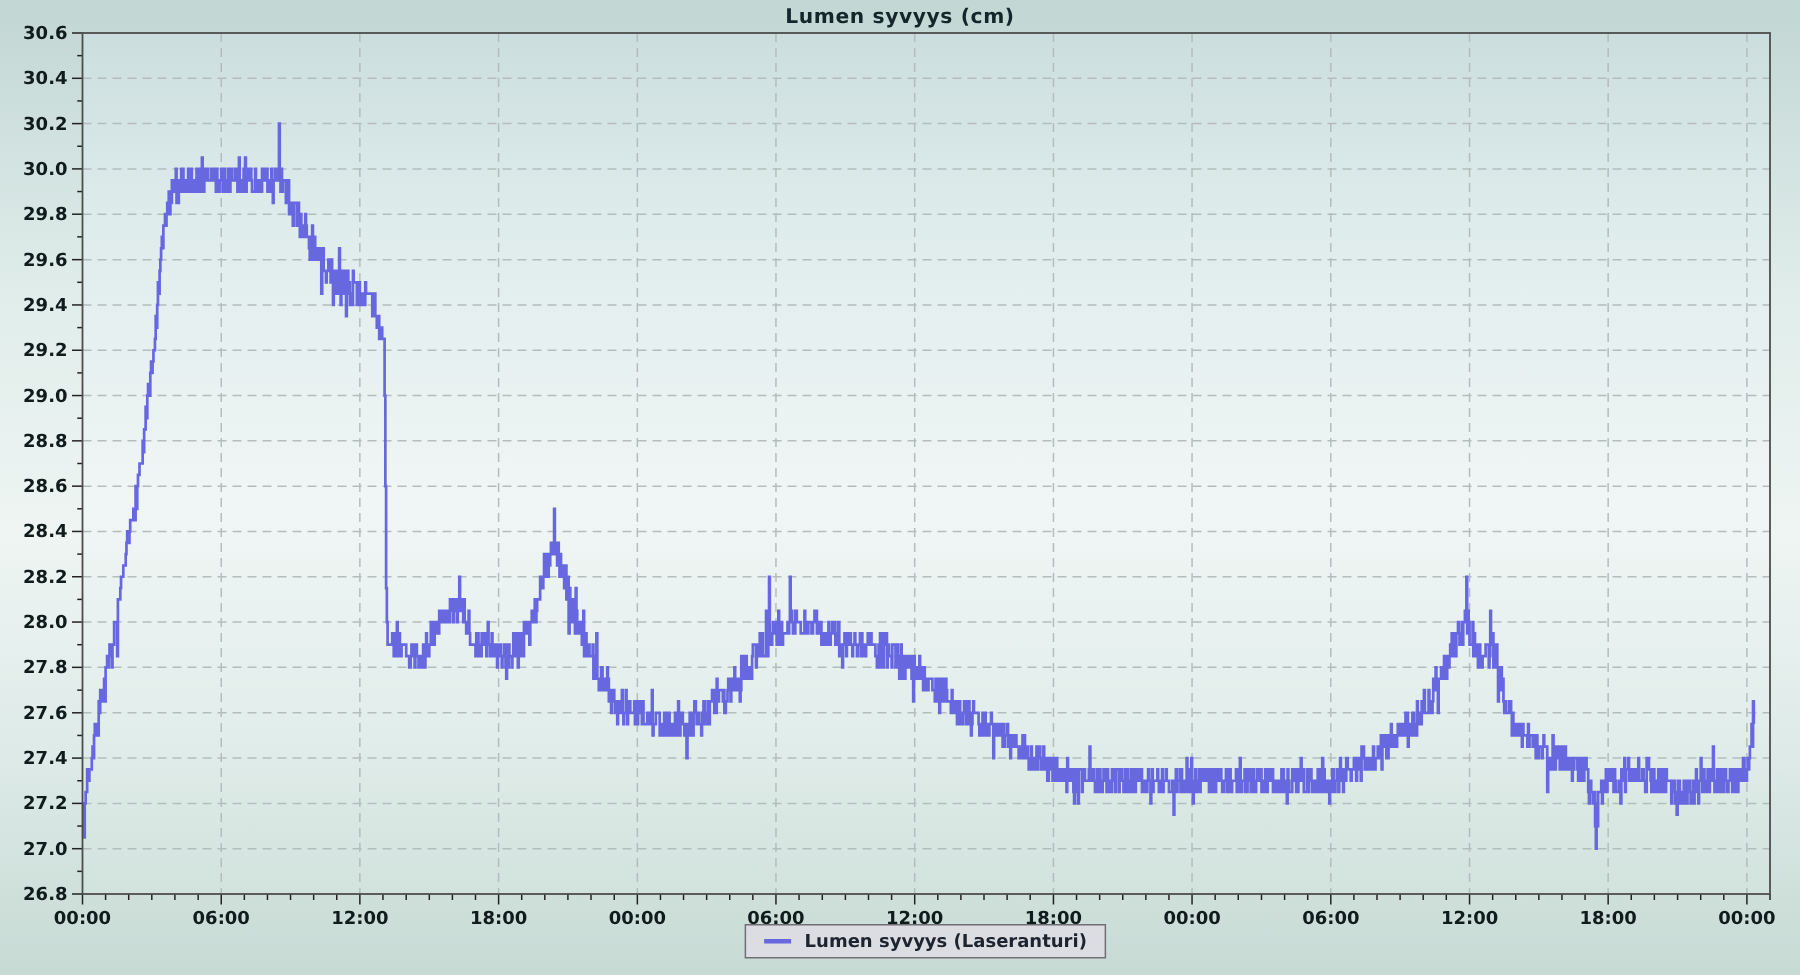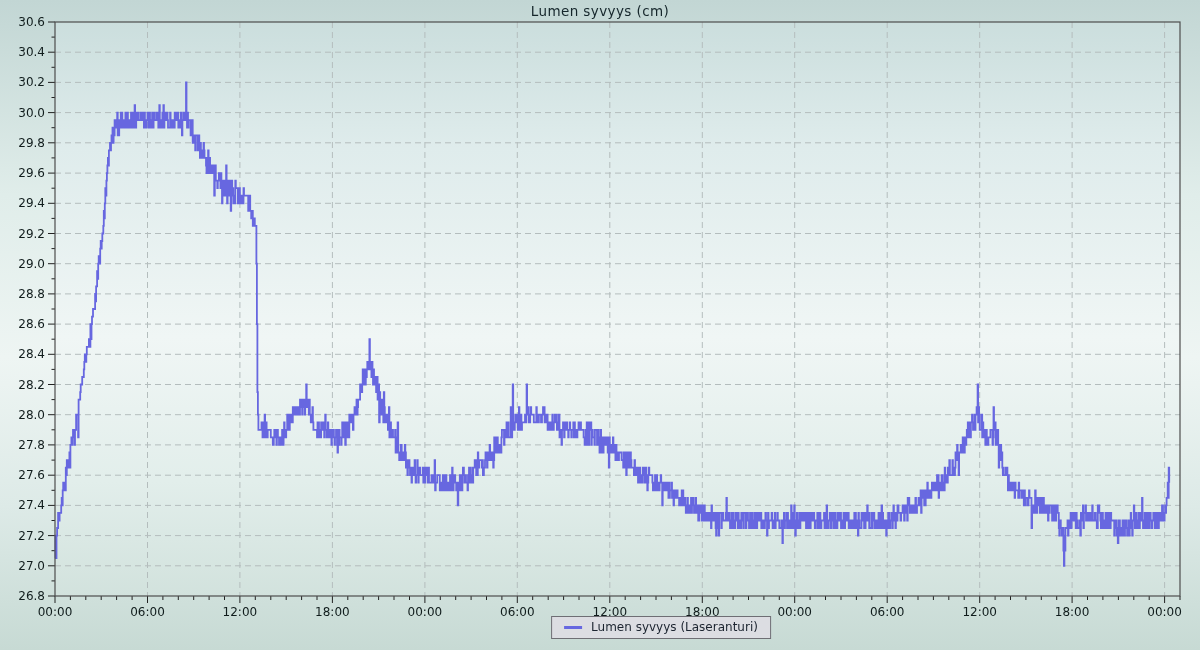--- a/index.html
+++ b/index.html
@@ -3,20 +3,21 @@
 <meta charset="utf-8">
 <style>
   html,body{margin:0;padding:0;}
   body{
     width:1200px;height:650px;overflow:hidden;
     font-family:"DejaVu Sans","Liberation Sans",sans-serif;
   }
   .page{
     position:relative;width:1200px;height:650px;
     background:linear-gradient(180deg,#c2d6d4 0%,#e0edea 30%,#eef5f3 55%,#ddeae7 78%,#c7dad4 100%);
+    font-weight:bold;
   }
   .chart-title{
     position:absolute;top:3px;left:0;width:100%;
     text-align:center;font-size:13.5px;letter-spacing:.4px;color:#15262b;
   }
   svg{position:absolute;left:0;top:0;}
   svg text{font-family:"DejaVu Sans","Liberation Sans",sans-serif;font-size:12px;fill:#101c1c;}
   .legend{
     position:absolute;top:616px;left:617px;transform:translateX(-50%);
     display:flex;align-items:center;gap:9px;
@@ -213,17 +214,17 @@
       <line x1="1102.9" y1="596" x2="1102.9" y2="600" stroke="#222222" stroke-width="1"></line>
       <line x1="1118.4" y1="596" x2="1118.4" y2="600" stroke="#222222" stroke-width="1"></line>
       <line x1="1133.8" y1="596" x2="1133.8" y2="600" stroke="#222222" stroke-width="1"></line>
       <line x1="1149.2" y1="596" x2="1149.2" y2="600" stroke="#222222" stroke-width="1"></line>
       <line x1="1164.6" y1="596" x2="1164.6" y2="603" stroke="#222222" stroke-width="1"></line>
       <text x="1164.6" y="616" text-anchor="middle">00:00</text>
       <line x1="1180.0" y1="596" x2="1180.0" y2="600" stroke="#222222" stroke-width="1"></line>
       <path d="M55.0 558.2H55.5V535.6H56.0V558.2H56.5V535.6H57.1V528.0H57.6V528.0H58.1V512.9H58.6V520.5H59.1V520.5H59.6V512.9H60.1V512.9H60.7V512.9H61.2V505.4H61.7V497.8H62.2V505.4H62.7V490.3H63.2V482.7H63.7V482.7H64.2V490.3H64.8V482.7H65.3V490.3H65.8V467.6H66.3V475.2H66.8V460.1H67.3V460.1H67.8V467.6H68.4V467.6H68.9V460.1H69.4V452.5H69.9V467.6H70.4V444.9H70.9V444.9H71.4V437.4H72.0V444.9H72.5V437.4H73.0V429.8H73.5V429.8H74.0V437.4H74.5V444.9H75.0V429.8H75.5V429.8H76.1V414.7H76.6V414.7H77.1V414.7H77.6V414.7H78.1V437.4H78.6V399.6H79.1V399.6H79.7V399.6H80.2V392.1H80.7V384.5H81.2V384.5H81.7V384.5H82.2V377.0H82.7V377.0H83.3V377.0H83.8V369.4H84.3V361.9H84.8V354.3H85.3V361.9H85.8V361.9H86.3V354.3H86.8V346.8H87.4V346.8H87.9V346.8H88.4V346.8H88.9V339.2H89.4V346.8H89.9V346.8H90.4V324.1H91.0V339.2H91.5V324.1H92.0V316.6H92.5V316.6H93.0V309.0H93.5V309.0H94.0V309.0H94.6V309.0H95.1V293.9H95.6V301.4H96.1V286.3H96.6V286.3H97.1V271.2H97.6V278.8H98.2V263.7H98.7V256.1H99.2V263.7H99.7V263.7H100.2V248.6H100.7V241.0H101.2V248.6H101.7V241.0H102.3V233.5H102.8V233.5H103.3V225.9H103.8V210.8H104.3V218.4H104.8V203.3H105.3V188.2H105.9V195.7H106.4V180.6H106.9V173.1H107.4V165.5H107.9V157.9H108.4V165.5H108.9V150.4H109.5V150.4H110.0V142.8H110.5V150.4H111.0V142.8H111.5V135.3H112.0V135.3H112.5V127.7H113.0V142.8H113.6V135.3H114.1V135.3H114.6V120.2H115.1V120.2H115.6V127.7H116.1V120.2H116.6V127.7H117.2V112.6H117.7V135.3H118.2V120.2H118.7V135.3H119.2V127.7H119.7V127.7H120.2V120.2H120.8V112.6H121.3V127.7H121.8V112.6H122.3V127.7H122.8V127.7H123.3V120.2H123.8V127.7H124.3V127.7H124.9V127.7H125.4V112.6H125.9V127.7H126.4V120.2H126.9V127.7H127.4V112.6H127.9V127.7H128.5V127.7H129.0V120.2H129.5V127.7H130.0V127.7H130.5V127.7H131.0V112.6H131.5V112.6H132.1V120.2H132.6V127.7H133.1V127.7H133.6V112.6H134.1V127.7H134.6V105.1H135.1V127.7H135.7V127.7H136.2V112.6H136.7V112.6H137.2V112.6H137.7V120.2H138.2V112.6H138.7V120.2H139.2V120.2H139.8V120.2H140.3V120.2H140.8V112.6H141.3V112.6H141.8V120.2H142.3V112.6H142.8V120.2H143.4V120.2H143.9V127.7H144.4V112.6H144.9V120.2H145.4V127.7H145.9V127.7H146.4V120.2H147.0V120.2H147.5V112.6H148.0V120.2H148.5V127.7H149.0V120.2H149.5V112.6H150.0V127.7H150.5V120.2H151.1V120.2H151.6V127.7H152.1V112.6H152.6V127.7H153.1V127.7H153.6V120.2H154.1V112.6H154.7V120.2H155.2V120.2H155.7V120.2H156.2V120.2H156.7V112.6H157.2V112.6H157.7V120.2H158.3V127.7H158.8V112.6H159.3V105.1H159.8V120.2H160.3V127.7H160.8V120.2H161.3V120.2H161.8V127.7H162.4V112.6H162.9V127.7H163.4V105.1H163.9V127.7H164.4V120.2H164.9V120.2H165.4V112.6H166.0V120.2H166.5V112.6H167.0V112.6H167.5V120.2H168.0V127.7H168.5V127.7H169.0V127.7H169.6V127.7H170.1V112.6H170.6V120.2H171.1V120.2H171.6V127.7H172.1V120.2H172.6V120.2H173.2V127.7H173.7V120.2H174.2V127.7H174.7V112.6H175.2V120.2H175.7V112.6H176.2V120.2H176.7V112.6H177.3V112.6H177.8V112.6H178.3V127.7H178.8V120.2H179.3V127.7H179.8V120.2H180.3V120.2H180.9V112.6H181.4V127.7H181.9V135.3H182.4V120.2H182.9V120.2H183.4V112.6H183.9V112.6H184.5V112.6H185.0V120.2H185.5V112.6H186.0V82.4H186.5V120.2H187.0V127.7H187.5V112.6H188.0V127.7H188.6V120.2H189.1V120.2H189.6V120.2H190.1V120.2H190.6V135.3H191.1V127.7H191.6V127.7H192.2V120.2H192.7V142.8H193.2V142.8H193.7V135.3H194.2V135.3H194.7V135.3H195.2V150.4H195.8V135.3H196.3V135.3H196.8V135.3H197.3V135.3H197.8V150.4H198.3V142.8H198.8V135.3H199.3V142.8H199.9V157.9H200.4V142.8H200.9V157.9H201.4V150.4H201.9V157.9H202.4V157.9H202.9V150.4H203.5V142.8H204.0V150.4H204.5V157.9H205.0V157.9H205.5V157.9H206.0V165.5H206.5V173.1H207.1V157.9H207.6V173.1H208.1V150.4H208.6V157.9H209.1V173.1H209.6V157.9H210.1V173.1H210.7V165.5H211.2V173.1H211.7V165.5H212.2V173.1H212.7V165.5H213.2V173.1H213.7V173.1H214.2V195.7H214.8V165.5H215.3V165.5H215.8V180.6H216.3V180.6H216.8V180.6H217.3V188.2H217.8V180.6H218.4V180.6H218.9V173.1H219.4V173.1H219.9V180.6H220.4V188.2H220.9V173.1H221.4V188.2H222.0V203.3H222.5V180.6H223.0V195.7H223.5V195.7H224.0V180.6H224.5V180.6H225.0V195.7H225.5V188.2H226.1V165.5H226.6V180.6H227.1V203.3H227.6V195.7H228.1V195.7H228.6V180.6H229.1V195.7H229.7V180.6H230.2V180.6H230.7V210.8H231.2V195.7H231.7V180.6H232.2V188.2H232.7V188.2H233.3V203.3H233.8V203.3H234.3V195.7H234.8V203.3H235.3V180.6H235.8V188.2H236.3V188.2H236.8V188.2H237.4V188.2H237.9V203.3H238.4V203.3H238.9V203.3H239.4V188.2H239.9V195.7H240.4V203.3H241.0V203.3H241.5V203.3H242.0V195.7H242.5V203.3H243.0V203.3H243.5V188.2H244.0V195.7H244.6V195.7H245.1V195.7H245.6V195.7H246.1V195.7H246.6V195.7H247.1V195.7H247.6V195.7H248.2V210.8H248.7V203.3H249.2V210.8H249.7V195.7H250.2V210.8H250.7V210.8H251.2V218.4H251.7V210.8H252.3V210.8H252.8V225.9H253.3V225.9H253.8V218.4H254.3V218.4H254.8V225.9H255.3V225.9H255.9V225.9H256.4V263.7H256.9V324.1H257.4V392.1H257.9V414.7H258.4V429.8H258.9V429.8H259.5V429.8H260.0V429.8H260.5V429.8H261.0V429.8H261.5V422.3H262.0V422.3H262.5V437.4H263.0V437.4H263.6V429.8H264.1V422.3H264.6V414.7H265.1V437.4H265.6V437.4H266.1V422.3H266.6V429.8H267.2V437.4H267.7V429.8H268.2V429.8H268.7V429.8H269.2V429.8H269.7V429.8H270.2V429.8H270.8V437.4H271.3V437.4H271.8V437.4H272.3V437.4H272.8V444.9H273.3V444.9H273.8V437.4H274.3V429.8H274.9V429.8H275.4V437.4H275.9V429.8H276.4V444.9H276.9V429.8H277.4V429.8H277.9V437.4H278.5V437.4H279.0V444.9H279.5V437.4H280.0V437.4H280.5V444.9H281.0V437.4H281.5V444.9H282.1V429.8H282.6V437.4H283.1V444.9H283.6V437.4H284.1V422.3H284.6V429.8H285.1V429.8H285.7V437.4H286.2V429.8H286.7V429.8H287.2V414.7H287.7V422.3H288.2V429.8H288.7V414.7H289.2V429.8H289.8V422.3H290.3V422.3H290.8V414.7H291.3V414.7H291.8V414.7H292.3V422.3H292.8V407.2H293.4V414.7H293.9V407.2H294.4V407.2H294.9V414.7H295.4V407.2H295.9V414.7H296.4V414.7H297.0V407.2H297.5V414.7H298.0V407.2H298.5V414.7H299.0V407.2H299.5V414.7H300.0V399.6H300.5V407.2H301.1V407.2H301.6V399.6H302.1V414.7H302.6V407.2H303.1V399.6H303.6V399.6H304.1V399.6H304.7V414.7H305.2V399.6H305.7V407.2H306.2V384.5H306.7V399.6H307.2V399.6H307.7V407.2H308.3V399.6H308.8V414.7H309.3V399.6H309.8V414.7H310.3V414.7H310.8V422.3H311.3V414.7H311.8V414.7H312.4V407.2H312.9V422.3H313.4V429.8H313.9V429.8H314.4V429.8H314.9V429.8H315.4V429.8H316.0V429.8H316.5V429.8H317.0V437.4H317.5V422.3H318.0V429.8H318.5V422.3H319.0V437.4H319.6V437.4H320.1V429.8H320.6V437.4H321.1V422.3H321.6V422.3H322.1V429.8H322.6V429.8H323.2V422.3H323.7V429.8H324.2V437.4H324.7V429.8H325.2V414.7H325.7V429.8H326.2V429.8H326.7V437.4H327.3V437.4H327.8V422.3H328.3V437.4H328.8V429.8H329.3V437.4H329.8V429.8H330.3V429.8H330.9V437.4H331.4V444.9H331.9V429.8H332.4V429.8H332.9V437.4H333.4V429.8H333.9V437.4H334.5V444.9H335.0V437.4H335.5V437.4H336.0V429.8H336.5V437.4H337.0V444.9H337.5V452.5H338.0V429.8H338.6V444.9H339.1V429.8H339.6V437.4H340.1V437.4H340.6V437.4H341.1V444.9H341.6V437.4H342.2V422.3H342.7V429.8H343.2V437.4H343.7V437.4H344.2V422.3H344.7V429.8H345.2V444.9H345.8V429.8H346.3V422.3H346.8V437.4H347.3V437.4H347.8V437.4H348.3V422.3H348.8V437.4H349.3V414.7H349.9V422.3H350.4V414.7H350.9V422.3H351.4V422.3H351.9V422.3H352.4V414.7H352.9V429.8H353.5V414.7H354.0V414.7H354.5V407.2H355.0V407.2H355.5V414.7H356.0V414.7H356.5V399.6H357.1V414.7H357.6V407.2H358.1V399.6H358.6V399.6H359.1V399.6H359.6V399.6H360.1V384.5H360.7V384.5H361.2V384.5H361.7V392.1H362.2V384.5H362.7V369.4H363.2V384.5H363.7V377.0H364.2V369.4H364.8V377.0H365.3V384.5H365.8V369.4H366.3V377.0H366.8V369.4H367.3V361.9H367.8V369.4H368.4V369.4H368.9V369.4H369.4V339.2H369.9V361.9H370.4V361.9H370.9V369.4H371.4V377.0H372.0V361.9H372.5V369.4H373.0V384.5H373.5V369.4H374.0V377.0H374.5V384.5H375.0V377.0H375.5V377.0H376.1V392.1H376.6V384.5H377.1V377.0H377.6V399.6H378.1V384.5H378.6V384.5H379.1V422.3H379.7V392.1H380.2V399.6H380.7V399.6H381.2V414.7H381.7V399.6H382.2V407.2H382.7V399.6H383.3V422.3H383.8V392.1H384.3V407.2H384.8V422.3H385.3V422.3H385.8V414.7H386.3V414.7H386.8V422.3H387.4V422.3H387.9V429.8H388.4V414.7H388.9V407.2H389.4V437.4H389.9V422.3H390.4V422.3H391.0V437.4H391.5V429.8H392.0V437.4H392.5V429.8H393.0V437.4H393.5V437.4H394.0V437.4H394.6V437.4H395.1V429.8H395.6V452.5H396.1V444.9H396.6V437.4H397.1V452.5H397.6V422.3H398.2V452.5H398.7V452.5H399.2V460.1H399.7V460.1H400.2V460.1H400.7V444.9H401.2V444.9H401.7V460.1H402.3V460.1H402.8V452.5H403.3V460.1H403.8V460.1H404.3V452.5H404.8V444.9H405.3V452.5H405.9V467.6H406.4V460.1H406.9V460.1H407.4V475.2H407.9V460.1H408.4V467.6H408.9V460.1H409.5V467.6H410.0V475.2H410.5V467.6H411.0V467.6H411.5V482.7H412.0V475.2H412.5V467.6H413.0V467.6H413.6V467.6H414.1V475.2H414.6V460.1H415.1V475.2H415.6V482.7H416.1V475.2H416.6V475.2H417.2V460.1H417.7V475.2H418.2V482.7H418.7V467.6H419.2V467.6H419.7V467.6H420.2V475.2H420.8V475.2H421.3V475.2H421.8V475.2H422.3V475.2H422.8V467.6H423.3V482.7H423.8V467.6H424.3V475.2H424.9V482.7H425.4V467.6H425.9V475.2H426.4V467.6H426.9V467.6H427.4V475.2H427.9V482.7H428.5V467.6H429.0V482.7H429.5V482.7H430.0V482.7H430.5V482.7H431.0V482.7H431.5V475.2H432.1V482.7H432.6V482.7H433.1V475.2H433.6V475.2H434.1V482.7H434.6V460.1H435.1V490.3H435.7V482.7H436.2V482.7H436.7V482.7H437.2V475.2H437.7V475.2H438.2V475.2H438.7V475.2H439.2V475.2H439.8V490.3H440.3V482.7H440.8V490.3H441.3V482.7H441.8V482.7H442.3V490.3H442.8V475.2H443.4V475.2H443.9V490.3H444.4V475.2H444.9V475.2H445.4V490.3H445.9V475.2H446.4V490.3H447.0V482.7H447.5V490.3H448.0V482.7H448.5V490.3H449.0V482.7H449.5V490.3H450.0V475.2H450.5V475.2H451.1V490.3H451.6V475.2H452.1V467.6H452.6V482.7H453.1V490.3H453.6V475.2H454.1V475.2H454.7V475.2H455.2V482.7H455.7V482.7H456.2V490.3H456.7V482.7H457.2V482.7H457.7V505.4H458.3V482.7H458.8V490.3H459.3V490.3H459.8V475.2H460.3V475.2H460.8V475.2H461.3V490.3H461.8V490.3H462.4V475.2H462.9V467.6H463.4V467.6H463.9V475.2H464.4V482.7H464.9V475.2H465.4V475.2H466.0V482.7H466.5V482.7H467.0V482.7H467.5V490.3H468.0V475.2H468.5V482.7H469.0V467.6H469.6V467.6H470.1V482.7H470.6V475.2H471.1V482.7H471.6V475.2H472.1V467.6H472.6V482.7H473.2V467.6H473.7V467.6H474.2V467.6H474.7V460.1H475.2V460.1H475.7V460.1H476.2V475.2H476.7V467.6H477.3V475.2H477.8V452.5H478.3V460.1H478.8V467.6H479.3V460.1H479.8V460.1H480.3V460.1H480.9V460.1H481.4V460.1H481.9V467.6H482.4V460.1H482.9V475.2H483.4V475.2H483.9V467.6H484.5V467.6H485.0V460.1H485.5V452.5H486.0V460.1H486.5V452.5H487.0V467.6H487.5V452.5H488.0V452.5H488.6V460.1H489.1V452.5H489.6V444.9H490.1V460.1H490.6V452.5H491.1V460.1H491.6V460.1H492.2V452.5H492.7V452.5H493.2V467.6H493.7V460.1H494.2V437.4H494.7V452.5H495.2V437.4H495.8V444.9H496.3V452.5H496.8V444.9H497.3V437.4H497.8V452.5H498.3V452.5H498.8V444.9H499.3V444.9H499.9V452.5H500.4V444.9H500.9V452.5H501.4V437.4H501.9V429.8H502.4V429.8H502.9V429.8H503.5V429.8H504.0V444.9H504.5V429.8H505.0V429.8H505.5V437.4H506.0V437.4H506.5V422.3H507.1V437.4H507.6V422.3H508.1V422.3H508.6V437.4H509.1V437.4H509.6V437.4H510.1V437.4H510.7V407.2H511.2V429.8H511.7V437.4H512.2V429.8H512.7V384.5H513.2V422.3H513.7V429.8H514.2V429.8H514.8V422.3H515.3V414.7H515.8V422.3H516.3V422.3H516.8V414.7H517.3V422.3H517.8V429.8H518.4V429.8H518.9V407.2H519.4V429.8H519.9V429.8H520.4V414.7H520.9V414.7H521.4V429.8H522.0V422.3H522.5V422.3H523.0V422.3H523.5V422.3H524.0V422.3H524.5V422.3H525.0V414.7H525.5V422.3H526.1V414.7H526.6V384.5H527.1V407.2H527.6V407.2H528.1V414.7H528.6V422.3H529.1V422.3H529.7V422.3H530.2V407.2H530.7V407.2H531.2V414.7H531.7V414.7H532.2V414.7H532.7V414.7H533.3V414.7H533.8V422.3H534.3V422.3H534.8V422.3H535.3V422.3H535.8V422.3H536.3V407.2H536.8V422.3H537.4V414.7H537.9V422.3H538.4V422.3H538.9V414.7H539.4V414.7H539.9V414.7H540.4V414.7H541.0V422.3H541.5V422.3H542.0V414.7H542.5V414.7H543.0V407.2H543.5V414.7H544.0V407.2H544.6V422.3H545.1V414.7H545.6V422.3H546.1V414.7H546.6V422.3H547.1V414.7H547.6V429.8H548.2V429.8H548.7V422.3H549.2V429.8H549.7V429.8H550.2V422.3H550.7V429.8H551.2V422.3H551.7V429.8H552.3V414.7H552.8V422.3H553.3V429.8H553.8V422.3H554.3V422.3H554.8V414.7H555.3V414.7H555.9V422.3H556.4V414.7H556.9V429.8H557.4V422.3H557.9V429.8H558.4V429.8H558.9V414.7H559.5V437.4H560.0V429.8H560.5V429.8H561.0V429.8H561.5V444.9H562.0V429.8H562.5V429.8H563.0V422.3H563.6V429.8H564.1V437.4H564.6V429.8H565.1V422.3H565.6V429.8H566.1V422.3H566.6V422.3H567.2V429.8H567.7V429.8H568.2V437.4H568.7V429.8H569.2V429.8H569.7V422.3H570.2V429.8H570.8V429.8H571.3V437.4H571.8V429.8H572.3V429.8H572.8V429.8H573.3V422.3H573.8V437.4H574.3V422.3H574.9V429.8H575.4V429.8H575.9V437.4H576.4V429.8H576.9V437.4H577.4V429.8H577.9V429.8H578.5V422.3H579.0V429.8H579.5V429.8H580.0V422.3H580.5V422.3H581.0V429.8H581.5V429.8H582.1V429.8H582.6V429.8H583.1V429.8H583.6V437.4H584.1V437.4H584.6V444.9H585.1V444.9H585.7V429.8H586.2V429.8H586.7V422.3H587.2V444.9H587.7V422.3H588.2V437.4H588.7V444.9H589.2V422.3H589.8V429.8H590.3V429.8H590.8V422.3H591.3V444.9H591.8V429.8H592.3V429.8H592.8V437.4H593.4V437.4H593.9V437.4H594.4V444.9H594.9V429.8H595.4V429.8H595.9V429.8H596.4V429.8H597.0V444.9H597.5V437.4H598.0V429.8H598.5V437.4H599.0V444.9H599.5V452.5H600.0V444.9H600.5V429.8H601.1V452.5H601.6V452.5H602.1V437.4H602.6V437.4H603.1V452.5H603.6V444.9H604.1V437.4H604.7V437.4H605.2V444.9H605.7V444.9H606.2V437.4H606.7V444.9H607.2V437.4H607.7V452.5H608.3V444.9H608.8V467.6H609.3V437.4H609.8V444.9H610.3V444.9H610.8V452.5H611.3V444.9H611.8V452.5H612.4V444.9H612.9V437.4H613.4V444.9H613.9V452.5H614.4V452.5H614.9V444.9H615.4V460.1H616.0V444.9H616.5V452.5H617.0V460.1H617.5V452.5H618.0V452.5H618.5V460.1H619.0V452.5H619.6V452.5H620.1V452.5H620.6V452.5H621.1V452.5H621.6V460.1H622.1V460.1H622.6V460.1H623.2V467.6H623.7V452.5H624.2V467.6H624.7V452.5H625.2V467.6H625.7V460.1H626.2V475.2H626.7V452.5H627.3V452.5H627.8V460.1H628.3V467.6H628.8V452.5H629.3V467.6H629.8V467.6H630.3V452.5H630.9V460.1H631.4V467.6H631.9V467.6H632.4V467.6H632.9V467.6H633.4V467.6H633.9V475.2H634.5V460.1H635.0V467.6H635.5V467.6H636.0V475.2H636.5V467.6H637.0V475.2H637.5V475.2H638.0V482.7H638.6V467.6H639.1V467.6H639.6V467.6H640.1V482.7H640.6V475.2H641.1V482.7H641.6V482.7H642.2V475.2H642.7V467.6H643.2V475.2H643.7V475.2H644.2V482.7H644.7V467.6H645.2V467.6H645.8V467.6H646.3V482.7H646.8V475.2H647.3V490.3H647.8V482.7H648.3V475.2H648.8V467.6H649.3V475.2H649.9V475.2H650.4V475.2H650.9V475.2H651.4V475.2H651.9V475.2H652.4V482.7H652.9V490.3H653.5V490.3H654.0V482.7H654.5V490.3H655.0V475.2H655.5V475.2H656.0V490.3H656.5V475.2H657.1V482.7H657.6V490.3H658.1V490.3H658.6V482.7H659.1V490.3H659.6V482.7H660.1V482.7H660.7V475.2H661.2V482.7H661.7V482.7H662.2V505.4H662.7V490.3H663.2V482.7H663.7V490.3H664.2V482.7H664.8V490.3H665.3V490.3H665.8V482.7H666.3V490.3H666.8V482.7H667.3V482.7H667.8V490.3H668.4V497.8H668.9V482.7H669.4V497.8H669.9V490.3H670.4V490.3H670.9V490.3H671.4V482.7H672.0V497.8H672.5V490.3H673.0V497.8H673.5V505.4H674.0V490.3H674.5V497.8H675.0V490.3H675.5V490.3H676.1V497.8H676.6V490.3H677.1V490.3H677.6V497.8H678.1V497.8H678.6V497.8H679.1V505.4H679.7V497.8H680.2V505.4H680.7V497.8H681.2V505.4H681.7V490.3H682.2V505.4H682.7V490.3H683.3V497.8H683.8V505.4H684.3V497.8H684.8V497.8H685.3V505.4H685.8V512.9H686.3V512.9H686.8V505.4H687.4V497.8H687.9V512.9H688.4V505.4H688.9V512.9H689.4V505.4H689.9V505.4H690.4V512.9H691.0V497.8H691.5V512.9H692.0V505.4H692.5V497.8H693.0V497.8H693.5V505.4H694.0V512.9H694.6V505.4H695.1V505.4H695.6V497.8H696.1V512.9H696.6V505.4H697.1V512.9H697.6V505.4H698.2V520.5H698.7V520.5H699.2V505.4H699.7V512.9H700.2V505.4H700.7V512.9H701.2V505.4H701.7V520.5H702.3V512.9H702.8V505.4H703.3V520.5H703.8V505.4H704.3V505.4H704.8V520.5H705.3V512.9H705.9V512.9H706.4V512.9H706.9V520.5H707.4V520.5H707.9V512.9H708.4V512.9H708.9V520.5H709.5V512.9H710.0V512.9H710.5V520.5H711.0V528.0H711.5V505.4H712.0V520.5H712.5V520.5H713.0V512.9H713.6V512.9H714.1V520.5H714.6V512.9H715.1V512.9H715.6V528.0H716.1V535.6H716.6V528.0H717.2V512.9H717.7V512.9H718.2V520.5H718.7V535.6H719.2V512.9H719.7V512.9H720.2V512.9H720.8V512.9H721.3V528.0H721.8V520.5H722.3V520.5H722.8V512.9H723.3V520.5H723.8V520.5H724.3V520.5H724.9V520.5H725.4V520.5H725.9V512.9H726.4V497.8H726.9V520.5H727.4V520.5H727.9V512.9H728.5V512.9H729.0V512.9H729.5V520.5H730.0V528.0H730.5V520.5H731.0V528.0H731.5V512.9H732.1V520.5H732.6V528.0H733.1V512.9H733.6V520.5H734.1V520.5H734.6V528.0H735.1V520.5H735.7V512.9H736.2V512.9H736.7V520.5H737.2V512.9H737.7V528.0H738.2V512.9H738.7V520.5H739.2V528.0H739.8V520.5H740.3V520.5H740.8V528.0H741.3V512.9H741.8V512.9H742.3V520.5H742.8V520.5H743.4V528.0H743.9V512.9H744.4V512.9H744.9V512.9H745.4V512.9H745.9V528.0H746.4V520.5H747.0V520.5H747.5V512.9H748.0V520.5H748.5V520.5H749.0V528.0H749.5V520.5H750.0V512.9H750.5V528.0H751.1V512.9H751.6V512.9H752.1V520.5H752.6V528.0H753.1V520.5H753.6V528.0H754.1V512.9H754.7V528.0H755.2V520.5H755.7V512.9H756.2V520.5H756.7V528.0H757.2V512.9H757.7V520.5H758.3V512.9H758.8V520.5H759.3V512.9H759.8V520.5H760.3V520.5H760.8V512.9H761.3V528.0H761.8V520.5H762.4V520.5H762.9V528.0H763.4V528.0H763.9V520.5H764.4V528.0H764.9V520.5H765.4V512.9H766.0V520.5H766.5V520.5H767.0V535.6H767.5V520.5H768.0V512.9H768.5V528.0H769.0V520.5H769.6V520.5H770.1V520.5H770.6V520.5H771.1V520.5H771.6V512.9H772.1V520.5H772.6V528.0H773.2V520.5H773.7V520.5H774.2V528.0H774.7V512.9H775.2V528.0H775.7V520.5H776.2V520.5H776.7V520.5H777.3V512.9H777.8V520.5H778.3V520.5H778.8V520.5H779.3V528.0H779.8V528.0H780.3V528.0H780.9V528.0H781.4V520.5H781.9V528.0H782.4V543.1H782.9V520.5H783.4V528.0H783.9V512.9H784.5V528.0H785.0V520.5H785.5V520.5H786.0V520.5H786.5V512.9H787.0V528.0H787.5V512.9H788.0V528.0H788.6V528.0H789.1V528.0H789.6V520.5H790.1V520.5H790.6V528.0H791.1V505.4H791.6V520.5H792.2V520.5H792.7V528.0H793.2V512.9H793.7V528.0H794.2V505.4H794.7V520.5H795.2V535.6H795.8V520.5H796.3V528.0H796.8V512.9H797.3V528.0H797.8V520.5H798.3V520.5H798.8V528.0H799.3V512.9H799.9V528.0H800.4V512.9H800.9V512.9H801.4V520.5H801.9V520.5H802.4V512.9H802.9V512.9H803.5V520.5H804.0V520.5H804.5V520.5H805.0V512.9H805.5V520.5H806.0V528.0H806.5V512.9H807.1V512.9H807.6V528.0H808.1V528.0H808.6V512.9H809.1V512.9H809.6V528.0H810.1V528.0H810.7V512.9H811.2V520.5H811.7V512.9H812.2V520.5H812.7V520.5H813.2V520.5H813.7V512.9H814.2V520.5H814.8V528.0H815.3V528.0H815.8V520.5H816.3V520.5H816.8V520.5H817.3V512.9H817.8V528.0H818.4V520.5H818.9V512.9H819.4V528.0H819.9V512.9H820.4V520.5H820.9V528.0H821.4V520.5H822.0V520.5H822.5V520.5H823.0V520.5H823.5V520.5H824.0V512.9H824.5V528.0H825.0V520.5H825.5V528.0H826.1V512.9H826.6V505.4H827.1V520.5H827.6V528.0H828.1V520.5H828.6V520.5H829.1V520.5H829.7V512.9H830.2V528.0H830.7V528.0H831.2V528.0H831.7V512.9H832.2V520.5H832.7V512.9H833.3V512.9H833.8V528.0H834.3V512.9H834.8V528.0H835.3V512.9H835.8V528.0H836.3V520.5H836.8V528.0H837.4V520.5H837.9V512.9H838.4V520.5H838.9V520.5H839.4V512.9H839.9V512.9H840.4V512.9H841.0V528.0H841.5V528.0H842.0V520.5H842.5V520.5H843.0V528.0H843.5V512.9H844.0V528.0H844.6V528.0H845.1V512.9H845.6V520.5H846.1V512.9H846.6V520.5H847.1V512.9H847.6V520.5H848.2V512.9H848.7V528.0H849.2V528.0H849.7V528.0H850.2V520.5H850.7V520.5H851.2V528.0H851.7V528.0H852.3V520.5H852.8V520.5H853.3V528.0H853.8V520.5H854.3V512.9H854.8V528.0H855.3V512.9H855.9V528.0H856.4V520.5H856.9V528.0H857.4V520.5H857.9V535.6H858.4V512.9H858.9V520.5H859.5V528.0H860.0V528.0H860.5V528.0H861.0V528.0H861.5V512.9H862.0V520.5H862.5V520.5H863.0V512.9H863.6V512.9H864.1V528.0H864.6V520.5H865.1V528.0H865.6V512.9H866.1V520.5H866.6V512.9H867.2V505.4H867.7V512.9H868.2V520.5H868.7V512.9H869.2V528.0H869.7V528.0H870.2V528.0H870.8V528.0H871.3V512.9H871.8V512.9H872.3V528.0H872.8V520.5H873.3V512.9H873.8V512.9H874.3V520.5H874.9V528.0H875.4V520.5H875.9V520.5H876.4V520.5H876.9V528.0H877.4V528.0H877.9V520.5H878.5V512.9H879.0V520.5H879.5V528.0H880.0V520.5H880.5V512.9H881.0V528.0H881.5V505.4H882.1V528.0H882.6V512.9H883.1V520.5H883.6V528.0H884.1V528.0H884.6V520.5H885.1V520.5H885.7V528.0H886.2V535.6H886.7V520.5H887.2V520.5H887.7V528.0H888.2V512.9H888.7V512.9H889.2V520.5H889.8V528.0H890.3V520.5H890.8V520.5H891.3V512.9H891.8V512.9H892.3V528.0H892.8V512.9H893.4V505.4H893.9V512.9H894.4V520.5H894.9V520.5H895.4V528.0H895.9V512.9H896.4V512.9H897.0V520.5H897.5V505.4H898.0V505.4H898.5V512.9H899.0V512.9H899.5V512.9H900.0V512.9H900.5V520.5H901.1V512.9H901.6V512.9H902.1V512.9H902.6V505.4H903.1V512.9H903.6V505.4H904.1V520.5H904.7V512.9H905.2V512.9H905.7V505.4H906.2V505.4H906.7V512.9H907.2V520.5H907.7V497.8H908.3V497.8H908.8V497.8H909.3V505.4H909.8V512.9H910.3V512.9H910.8V505.4H911.3V512.9H911.8V512.9H912.4V505.4H912.9V512.9H913.4V512.9H913.9V512.9H914.4V505.4H914.9V512.9H915.4V497.8H916.0V505.4H916.5V512.9H917.0V505.4H917.5V505.4H918.0V505.4H918.5V497.8H919.0V497.8H919.6V505.4H920.1V497.8H920.6V490.3H921.1V512.9H921.6V497.8H922.1V490.3H922.6V497.8H923.2V497.8H923.7V490.3H924.2V505.4H924.7V505.4H925.2V505.4H925.7V490.3H926.2V490.3H926.7V497.8H927.3V482.7H927.8V497.8H928.3V490.3H928.8V490.3H929.3V497.8H929.8V497.8H930.3V490.3H930.9V497.8H931.4V490.3H931.9V482.7H932.4V482.7H932.9V490.3H933.4V490.3H933.9V482.7H934.5V490.3H935.0V482.7H935.5V482.7H936.0V490.3H936.5V482.7H937.0V475.2H937.5V490.3H938.0V475.2H938.6V497.8H939.1V482.7H939.6V482.7H940.1V482.7H940.6V490.3H941.1V490.3H941.6V475.2H942.2V475.2H942.7V482.7H943.2V490.3H943.7V482.7H944.2V490.3H944.7V467.6H945.2V482.7H945.8V475.2H946.3V482.7H946.8V475.2H947.3V482.7H947.8V467.6H948.3V467.6H948.8V475.2H949.3V460.1H949.9V475.2H950.4V475.2H950.9V475.2H951.4V475.2H951.9V475.2H952.4V460.1H952.9V467.6H953.5V467.6H954.0V475.2H954.5V475.2H955.0V467.6H955.5V452.5H956.0V460.1H956.5V460.1H957.1V444.9H957.6V452.5H958.1V460.1H958.6V475.2H959.1V452.5H959.6V452.5H960.1V452.5H960.7V444.9H961.2V452.5H961.7V452.5H962.2V452.5H962.7V437.4H963.2V444.9H963.7V452.5H964.2V452.5H964.8V437.4H965.3V444.9H965.8V444.9H966.3V437.4H966.8V429.8H967.3V437.4H967.8V422.3H968.4V437.4H968.9V422.3H969.4V429.8H969.9V422.3H970.4V437.4H970.9V422.3H971.4V422.3H972.0V414.7H972.5V422.3H973.0V429.8H973.5V422.3H974.0V429.8H974.5V414.7H975.0V429.8H975.5V414.7H976.1V414.7H976.6V407.2H977.1V407.2H977.6V384.5H978.1V422.3H978.6V407.2H979.1V414.7H979.7V429.8H980.2V429.8H980.7V429.8H981.2V429.8H981.7V414.7H982.2V437.4H982.7V422.3H983.3V429.8H983.8V437.4H984.3V429.8H984.8V429.8H985.3V444.9H985.8V444.9H986.3V429.8H986.8V444.9H987.4V437.4H987.9V444.9H988.4V437.4H988.9V437.4H989.4V437.4H989.9V437.4H990.4V429.8H991.0V429.8H991.5V429.8H992.0V429.8H992.5V444.9H993.0V437.4H993.5V407.2H994.0V422.3H994.6V429.8H995.1V422.3H995.6V444.9H996.1V429.8H996.6V444.9H997.1V444.9H997.6V429.8H998.2V444.9H998.7V467.6H999.2V460.1H999.7V444.9H1000.2V444.9H1000.7V444.9H1001.2V460.1H1001.7V452.5H1002.3V467.6H1002.8V475.2H1003.3V467.6H1003.8V475.2H1004.3V475.2H1004.8V475.2H1005.3V475.2H1005.9V467.6H1006.4V475.2H1006.9V467.6H1007.4V475.2H1007.9V490.3H1008.4V475.2H1008.9V482.7H1009.5V490.3H1010.0V490.3H1010.5V482.7H1011.0V490.3H1011.5V482.7H1012.0V490.3H1012.5V482.7H1013.0V490.3H1013.6V490.3H1014.1V482.7H1014.6V497.8H1015.1V482.7H1015.6V490.3H1016.1V490.3H1016.6V490.3H1017.2V490.3H1017.7V490.3H1018.2V497.8H1018.7V482.7H1019.2V497.8H1019.7V490.3H1020.2V490.3H1020.8V490.3H1021.3V490.3H1021.8V497.8H1022.3V497.8H1022.8V497.8H1023.3V490.3H1023.8V505.4H1024.3V490.3H1024.9V497.8H1025.4V505.4H1025.9V497.8H1026.4V497.8H1026.9V497.8H1027.4V497.8H1027.9V505.4H1028.5V497.8H1029.0V490.3H1029.5V497.8H1030.0V497.8H1030.5V497.8H1031.0V497.8H1031.5V528.0H1032.1V505.4H1032.6V512.9H1033.1V505.4H1033.6V512.9H1034.1V505.4H1034.6V505.4H1035.1V490.3H1035.7V512.9H1036.2V497.8H1036.7V512.9H1037.2V505.4H1037.7V505.4H1038.2V497.8H1038.7V505.4H1039.2V497.8H1039.8V512.9H1040.3V512.9H1040.8V497.8H1041.3V497.8H1041.8V512.9H1042.3V512.9H1042.8V512.9H1043.4V497.8H1043.9V512.9H1044.4V512.9H1044.9V505.4H1045.4V512.9H1045.9V512.9H1046.4V505.4H1047.0V512.9H1047.5V505.4H1048.0V520.5H1048.5V512.9H1049.0V512.9H1049.5V505.4H1050.0V505.4H1050.5V505.4H1051.1V505.4H1051.6V512.9H1052.1V520.5H1052.6V505.4H1053.1V512.9H1053.6V505.4H1054.1V520.5H1054.7V520.5H1055.2V505.4H1055.7V520.5H1056.2V505.4H1056.7V505.4H1057.2V505.4H1057.7V512.9H1058.3V512.9H1058.8V528.0H1059.3V535.6H1059.8V528.0H1060.3V520.5H1060.8V528.0H1061.3V528.0H1061.8V535.6H1062.4V535.6H1062.9V528.0H1063.4V550.7H1063.9V565.8H1064.4V535.6H1064.9V550.7H1065.4V528.0H1066.0V528.0H1066.5V528.0H1067.0V528.0H1067.5V520.5H1068.0V535.6H1068.5V520.5H1069.0V528.0H1069.6V520.5H1070.1V520.5H1070.6V512.9H1071.1V528.0H1071.6V512.9H1072.1V520.5H1072.6V520.5H1073.2V512.9H1073.7V520.5H1074.2V512.9H1074.7V512.9H1075.2V520.5H1075.7V528.0H1076.2V512.9H1076.7V520.5H1077.3V528.0H1077.8V528.0H1078.3V528.0H1078.8V528.0H1079.3V520.5H1079.8V528.0H1080.3V535.6H1080.9V512.9H1081.4V512.9H1081.9V520.5H1082.4V520.5H1082.9V505.4H1083.4V528.0H1083.9V512.9H1084.5V512.9H1085.0V512.9H1085.5V505.4H1086.0V520.5H1086.5V512.9H1087.0V512.9H1087.5V512.9H1088.0V520.5H1088.6V520.5H1089.1V512.9H1089.6V520.5H1090.1V512.9H1090.6V520.5H1091.1V520.5H1091.6V512.9H1092.2V505.4H1092.7V520.5H1093.2V520.5H1093.7V520.5H1094.2V520.5H1094.7V512.9H1095.2V512.9H1095.8V520.5H1096.3V520.5H1096.8V528.0H1097.3V528.0H1097.8V505.4H1098.3V512.9H1098.8V505.4H1099.3V512.9H1099.9V512.9H1100.4V520.5H1100.9V528.0H1101.4V512.9H1101.9V512.9H1102.4V512.9H1102.9V528.0H1103.5V528.0H1104.0V520.5H1104.5V528.0H1105.0V528.0H1105.5V512.9H1106.0V520.5H1106.5V528.0H1107.1V512.9H1107.6V520.5H1108.1V528.0H1108.6V528.0H1109.1V512.9H1109.6V512.9H1110.1V528.0H1110.7V512.9H1111.2V520.5H1111.7V520.5H1112.2V520.5H1112.7V520.5H1113.2V520.5H1113.7V520.5H1114.2V535.6H1114.8V520.5H1115.3V528.0H1115.8V528.0H1116.3V520.5H1116.8V535.6H1117.3V528.0H1117.8V543.1H1118.4V535.6H1118.9V520.5H1119.4V520.5H1119.9V528.0H1120.4V535.6H1120.9V528.0H1121.4V528.0H1122.0V535.6H1122.5V520.5H1123.0V535.6H1123.5V528.0H1124.0V520.5H1124.5V535.6H1125.0V520.5H1125.5V528.0H1126.1V520.5H1126.6V528.0H1127.1V535.6H1127.6V535.6H1128.1V528.0H1128.6V520.5H1129.1V535.6H1129.7V520.5H1130.2V520.5H1130.7V512.9H1131.2V528.0H1131.7V520.5H1132.2V535.6H1132.7V520.5H1133.3V520.5H1133.8V505.4H1134.3V512.9H1134.8V528.0H1135.3V520.5H1135.8V512.9H1136.3V520.5H1136.8V528.0H1137.4V528.0H1137.9V520.5H1138.4V512.9H1138.9V520.5H1139.4V528.0H1139.9V512.9H1140.4V520.5H1141.0V512.9H1141.5V512.9H1142.0V497.8H1142.5V520.5H1143.0V528.0H1143.5V520.5H1144.0V528.0H1144.6V512.9H1145.1V520.5H1145.6V520.5H1146.1V528.0H1146.6V512.9H1147.1V528.0H1147.6V528.0H1148.2V512.9H1148.7V528.0H1149.2V520.5H1149.7V520.5H1150.2V512.9H1150.7V520.5H1151.2V528.0H1151.7V528.0H1152.3V520.5H1152.8V520.5H1153.3V512.9H1153.8V520.5H1154.3V520.5H1154.8V528.0H1155.3V512.9H1155.9V528.0H1156.4V512.9H1156.9V512.9H1157.4V528.0H1157.9V520.5H1158.4V528.0H1158.9V512.9H1159.5V520.5H1160.0V520.5H1160.5V512.9H1161.0V520.5H1161.5V512.9H1162.0V505.4H1162.5V505.4H1163.0V520.5H1163.6V520.5H1164.1V520.5H1164.6V512.9H1165.1V505.4H1165.6V512.9H1166.1V505.4H1166.6V497.8H1167.2V497.8H1167.7V482.7H1168.2V497.8H1168.7V467.6H1169.2V482.7" fill="none" stroke="#6767e0" stroke-width="1.8"></path>
       <rect x="55" y="22" width="1125" height="574" fill="none" stroke="#4d4d4d" stroke-width="1.2"></rect>
     </svg>
-  <div class="legend" style="background: rgb(220, 221, 226); border-color: rgb(110, 110, 116); margin-left: 44px;">
+  <div class="legend" style="background: rgb(220, 221, 226); border-color: rgb(110, 110, 116);">
     <span class="legend-line" style="background: rgb(103, 103, 224);"></span>
     <span class="legend-text">Lumen syvyys (Laseranturi)</span>
   </div>
 </div>
 
 </body></html>

